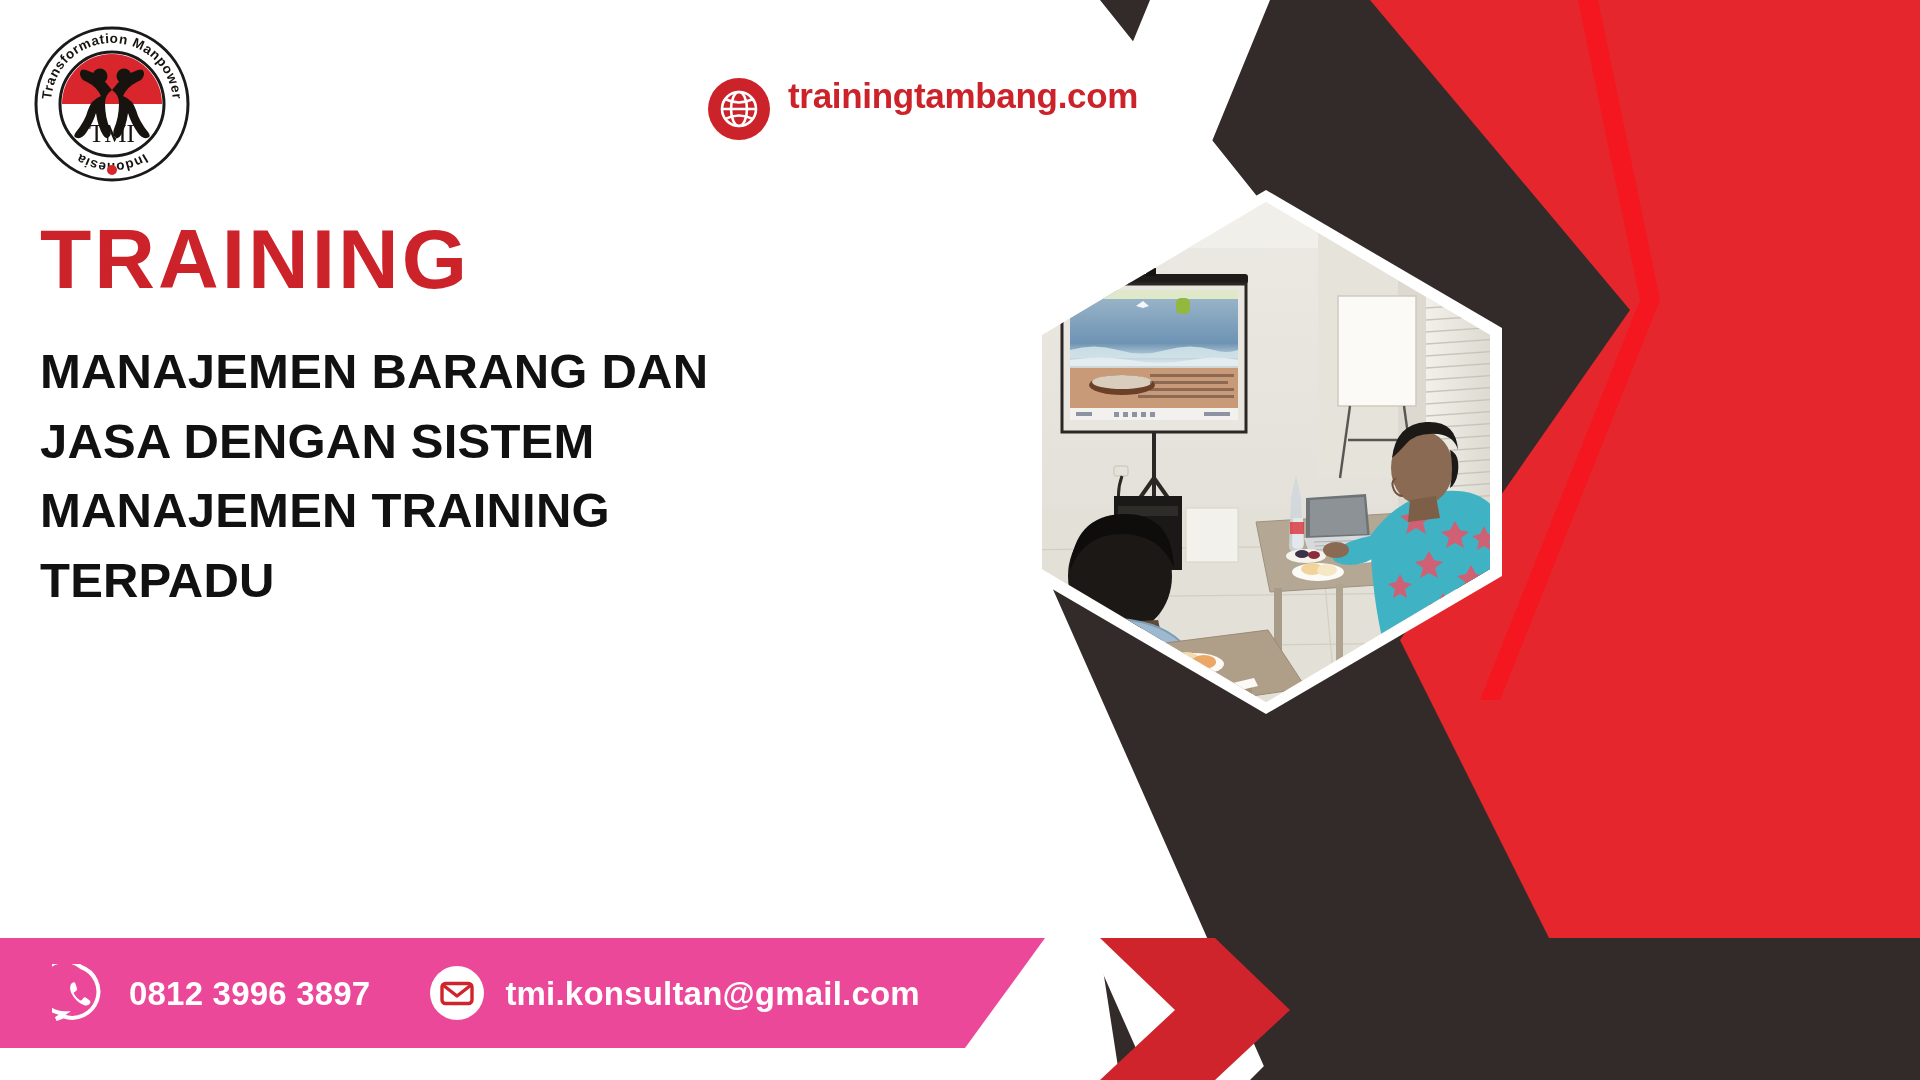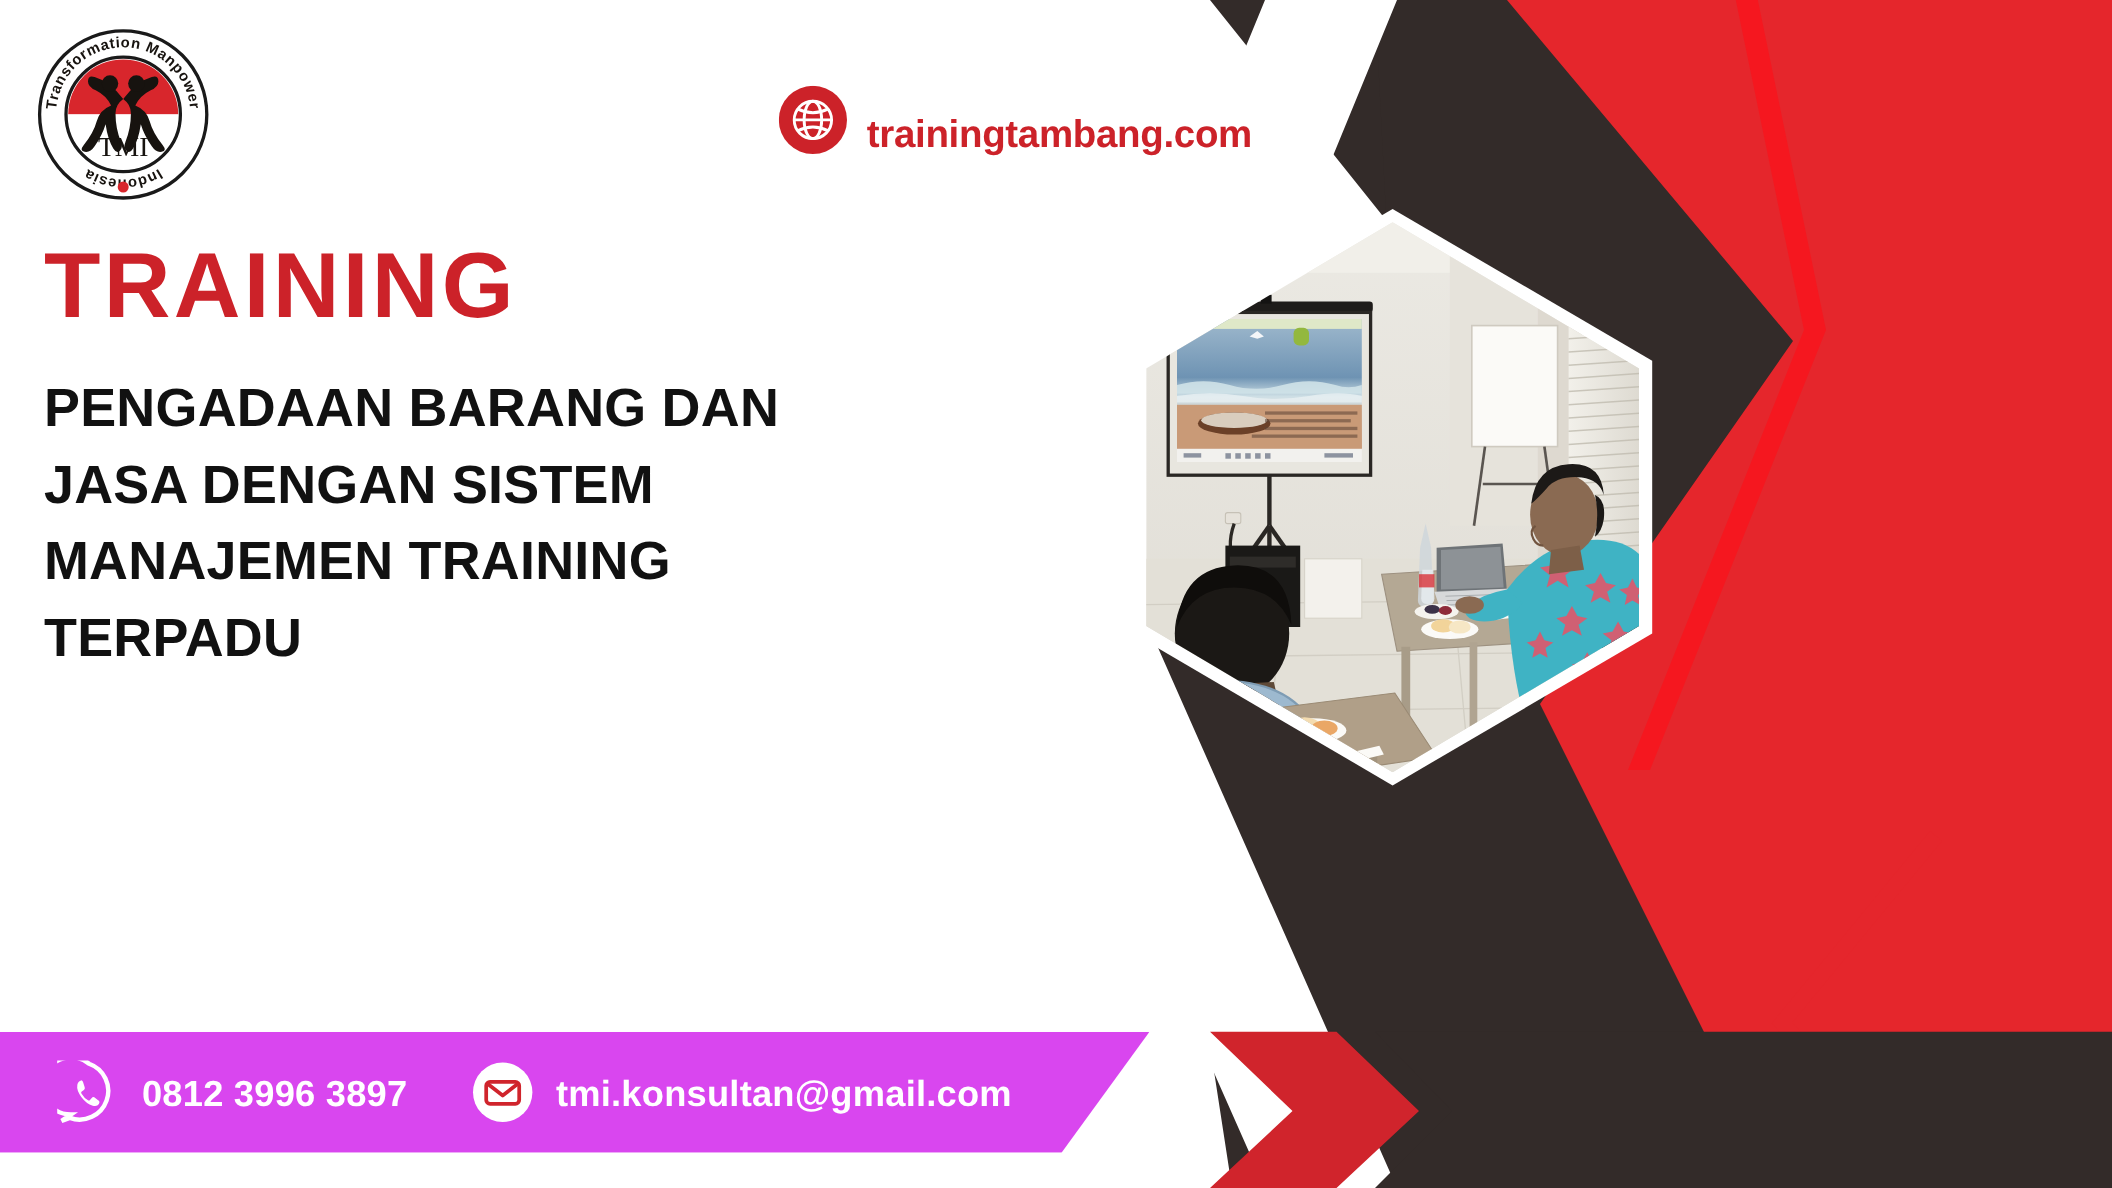--- a/index.html
+++ b/index.html
@@ -30,21 +30,21 @@
     left:28px; top:20px;
     width:168px; height:168px;
     z-index:6;
   }
 
   
   #website-row {
     position:absolute;
     left:708px; top:78px;
     display:flex;
-    align-items:flex-end;
+    align-items:flex-start;
     gap:18px;
     z-index:6;
   }
   #globe-icon { width:62px; height:62px; flex:0 0 auto; display:block; }
   #website-text {
     font-size:35px;
     font-weight:bold;
     color:#cc2229;
     letter-spacing:-0.3px;
     white-space:nowrap;
@@ -74,21 +74,21 @@
     line-height:1.42;
     letter-spacing:0.2px;
   }
   .subtitle-line { display:block; white-space:nowrap; }
 
   
   #contact-bar {
     position:absolute;
     left:0; top:938px;
     width:1045px; height:110px;
-    background:#d946ef;
+    background:#ec4899;
     clip-path: polygon(0 0, 1045px 0, 965px 110px, 0 110px);
     z-index:7;
     display:flex;
     align-items:center;
     padding-left:52px;
     gap:58px;
   }
   .contact-item {
     display:flex;
     align-items:center;
@@ -413,21 +413,21 @@
         <path d="M17,21 q14,7 28,0"></path>
         <path d="M17,41 q14,-7 28,0"></path>
       </g>
     </svg>
     <span id="website-text">trainingtambang.com</span>
   </div>
 
   <div id="headline-block">
     <div id="training-title">TRAINING</div>
     <div id="subtitle-lines">
-      <span class="subtitle-line">PENGADAAN BARANG DAN</span>
+      <span class="subtitle-line">MANAJEMEN BARANG DAN</span>
       <span class="subtitle-line">JASA DENGAN SISTEM</span>
       <span class="subtitle-line">MANAJEMEN TRAINING</span>
       <span class="subtitle-line">TERPADU</span>
     </div>
   </div>
 
   <div id="contact-bar">
 
     <div class="contact-item">
       <svg class="contact-icon" viewBox="0 0 58 58">

